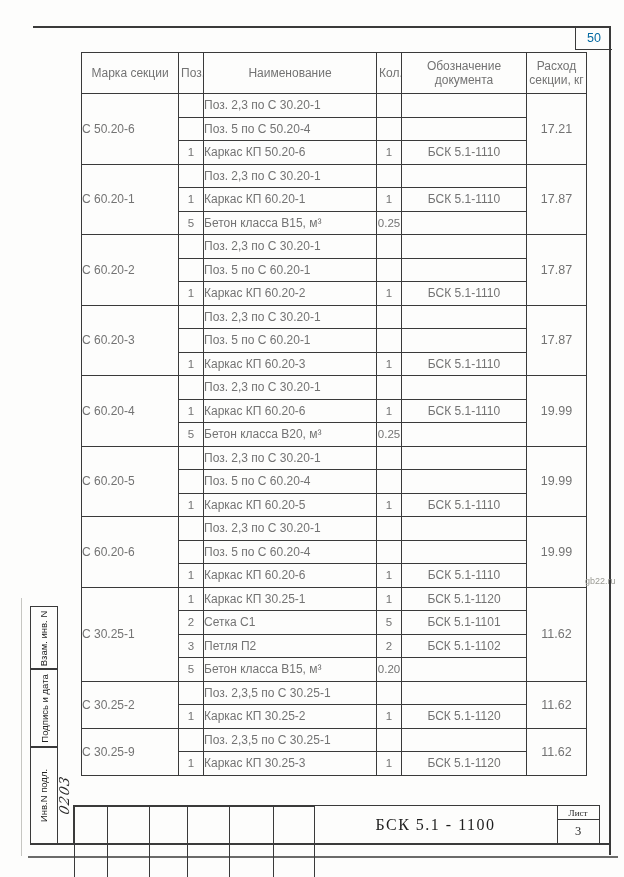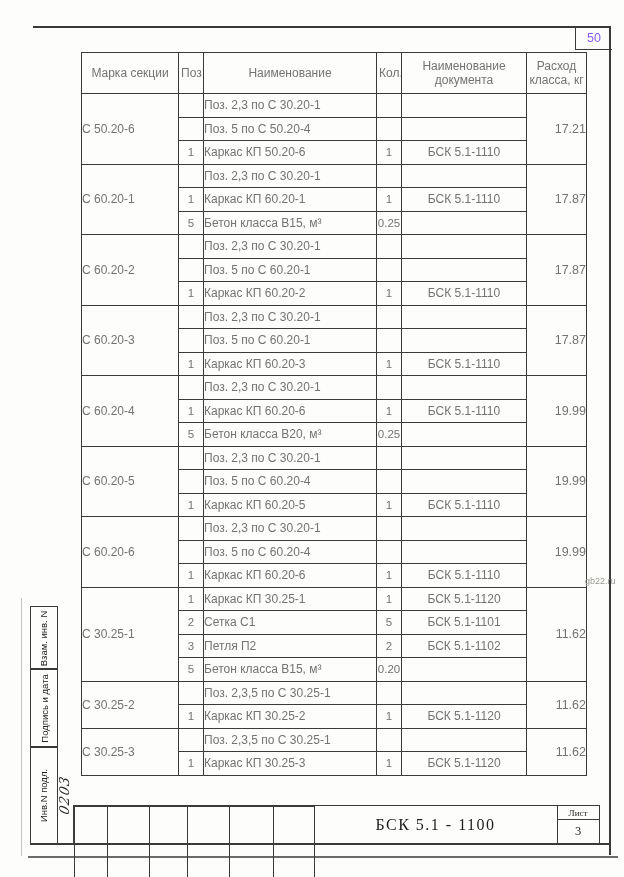--- a/index.html
+++ b/index.html
@@ -9,21 +9,21 @@
     font-family:"Liberation Sans", sans-serif;
   }
   .line{position:absolute;background:#3a3a3a;}
   .faint{background:#c6c6c2;}
 
   
   .corner-box{
     position:absolute;left:575px;top:26px;width:36px;height:23px;
     border-left:1px solid #3a3a3a;border-bottom:1px solid #3a3a3a;
     display:flex;align-items:center;justify-content:center;
-    font-size:12.5px;color:#8b5cf6;
+    font-size:12.5px;color:#0369a1;
   }
 
   
   table.spec{
     position:absolute;left:81px;top:52px;width:505px;
     border-collapse:collapse;table-layout:fixed;
     font-size:12px;color:#737373;
   }
   table.spec th, table.spec td{
     border:1px solid #3a3a3a;overflow:hidden;white-space:nowrap;
@@ -31,21 +31,21 @@
   table.spec th{
     height:40px;font-weight:normal;text-align:center;vertical-align:middle;
     white-space:normal;line-height:1.2;padding:0 2px;font-size:12px;
   }
   table.spec td{height:22.5px;vertical-align:middle;padding:0;}
   td.c-mark{font-size:12px;}
   td.c-pos{text-align:center;font-size:11.5px;}
   td.c-name{text-align:left;padding-left:7px;font-size:12px;}
   td.c-qty{text-align:center;font-size:11.5px;}
   td.c-doc{text-align:center;font-size:12px;}
-  td.c-steel{text-align:right;font-size:12.5px;margin-left:22px;}
+  td.c-steel{text-align:center;font-size:12.5px;margin-left:22px;}
 
   
   .vbox{
     position:absolute;left:30px;width:26px;
     border:1px solid #3a3a3a;
     display:flex;align-items:center;justify-content:center;
   }
   .vbox span{
     transform:rotate(-90deg);white-space:nowrap;font-size:9.5px;color:#222;
   }
@@ -117,22 +117,22 @@
       <col style="width:25px">
         <col style="width:125px">
         <col style="width:60px">
     </colgroup>
     <thead>
       <tr>
         <th>Марка секции</th>
         <th>Поз.</th>
         <th>Наименование</th>
         <th>Кол.</th>
-        <th>Наименование документа</th>
-        <th>Расход класса, кг</th>
+        <th>Обозначение документа</th>
+        <th>Расход секции, кг</th>
       </tr>
     </thead>
     <tbody>
         <tr>
           <td class="c-mark" rowspan="3">С 50.20-6</td>
           <td class="c-pos"></td>
           <td class="c-name">Поз. 2,3 по С 30.20-1</td>
           <td class="c-qty"></td>
           <td class="c-doc"></td>
           <td class="c-steel" rowspan="3">17.21</td>
@@ -303,21 +303,21 @@
           <td class="c-doc"></td>
           <td class="c-steel" rowspan="2">11.62</td>
         </tr>
         <tr>
           <td class="c-pos">1</td>
           <td class="c-name">Каркас КП 30.25-2</td>
           <td class="c-qty">1</td>
           <td class="c-doc">БСК 5.1-1120</td>
         </tr>
         <tr>
-          <td class="c-mark" rowspan="2">С 30.25-3</td>
+          <td class="c-mark" rowspan="2">С 30.25-9</td>
           <td class="c-pos"></td>
           <td class="c-name">Поз. 2,3,5 по С 30.25-1</td>
           <td class="c-qty"></td>
           <td class="c-doc"></td>
           <td class="c-steel" rowspan="2">11.62</td>
         </tr>
         <tr>
           <td class="c-pos">1</td>
           <td class="c-name">Каркас КП 30.25-3</td>
           <td class="c-qty">1</td>

